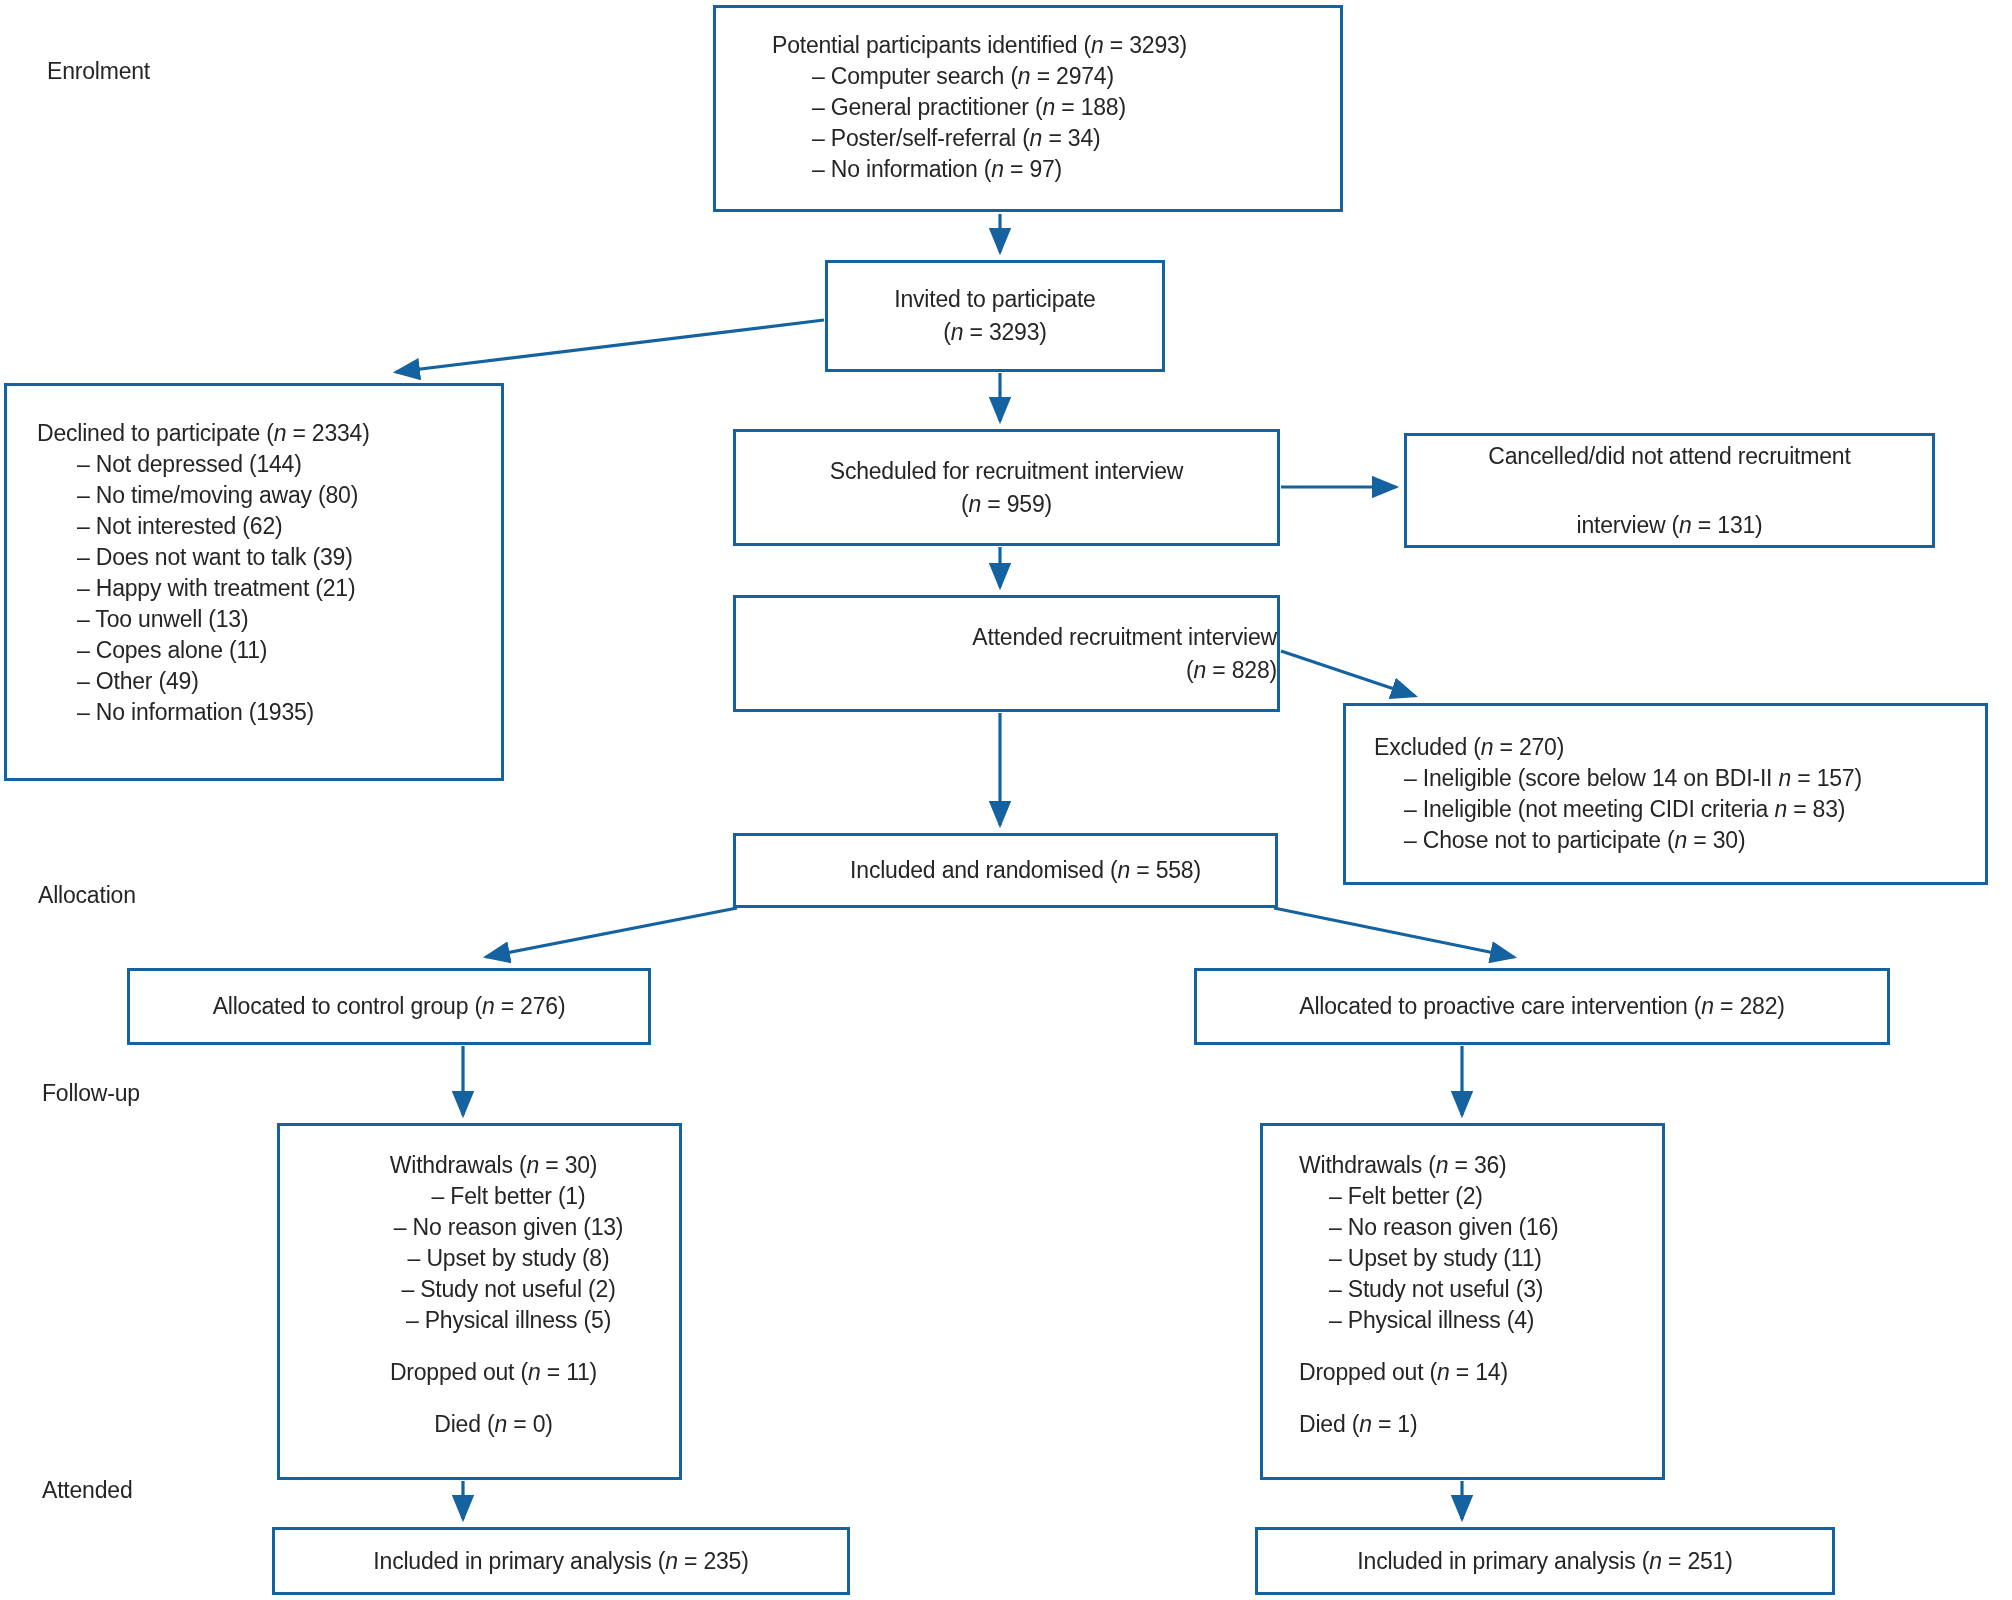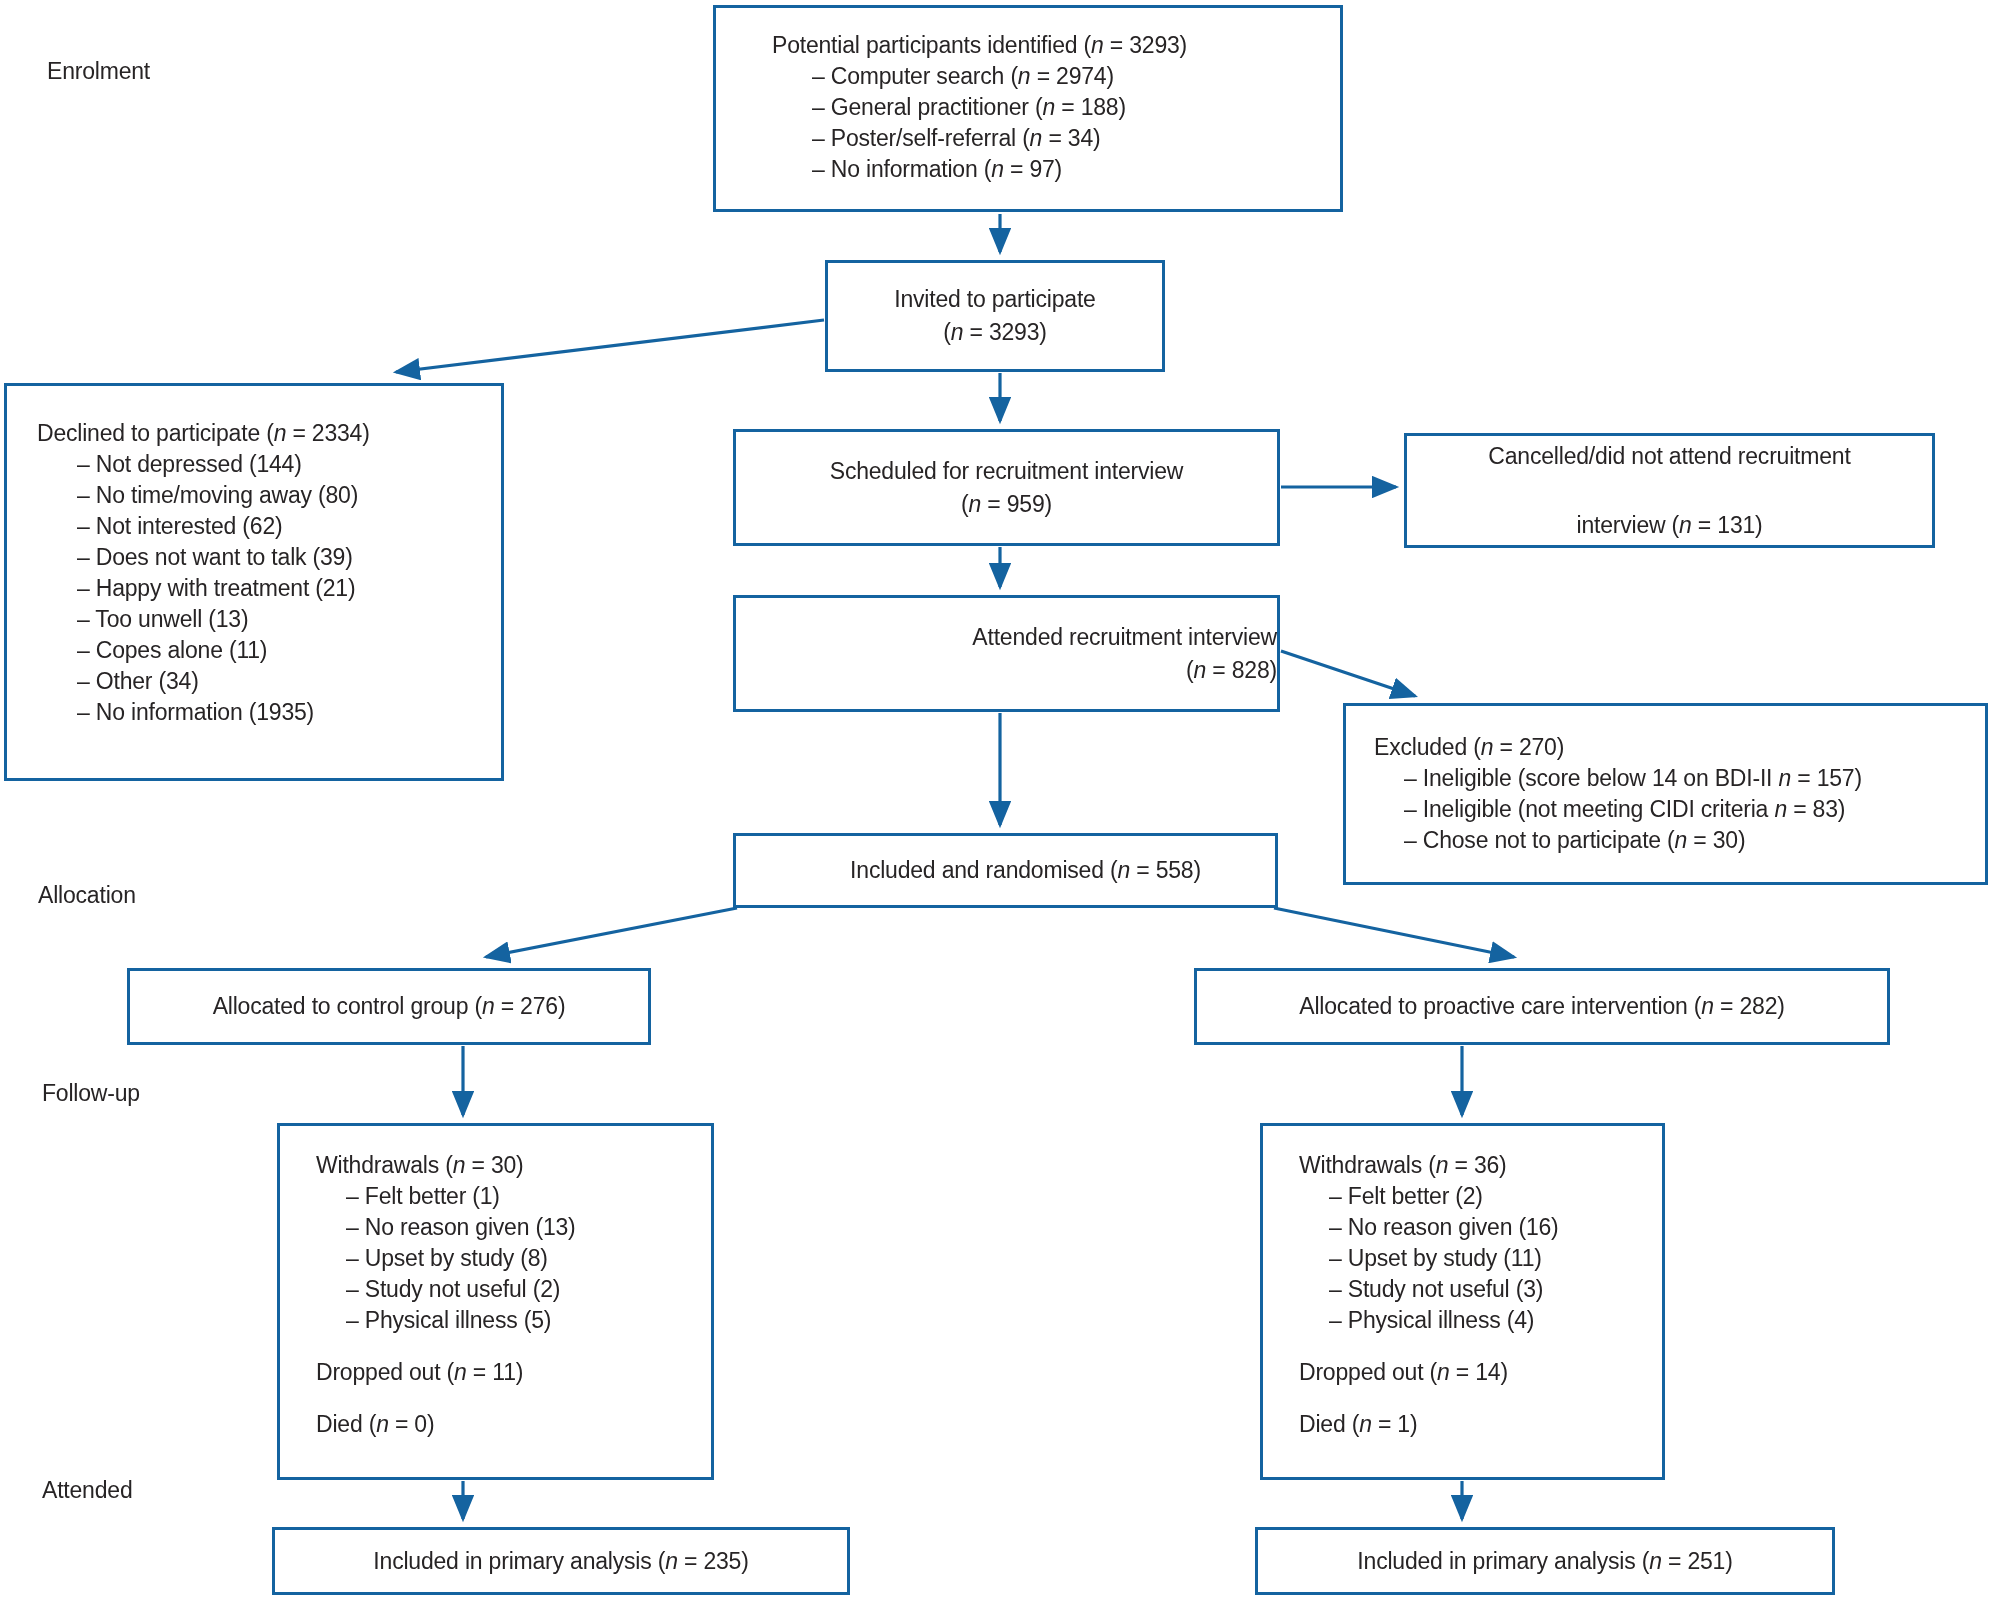--- a/index.html
+++ b/index.html
@@ -70,21 +70,21 @@
 
   <div class="box list" style="left:4px; top:383px; width:500px; height:398px; padding:32px 10px 0 30px;">
     <div>Declined to participate (<em>n</em> = 2334)</div>
     <div class="bi">– Not depressed (144)</div>
     <div class="bi">– No time/moving away (80)</div>
     <div class="bi">– Not interested (62)</div>
     <div class="bi">– Does not want to talk (39)</div>
     <div class="bi">– Happy with treatment (21)</div>
     <div class="bi">– Too unwell (13)</div>
     <div class="bi">– Copes alone (11)</div>
-    <div class="bi">– Other (34)</div>
+    <div class="bi">– Other (49)</div>
     <div class="bi">– No information (1935)</div>
   </div>
 
   <div class="box center" style="left:733px; top:429px; width:547px; height:117px;">
     <div>Scheduled for recruitment interview</div>
     <div>(<em>n</em> = 959)</div>
   </div>
 
   <div class="box center" style="left:1404px; top:433px; width:531px; height:115px;gap:36px;">
     <div>Cancelled/did not attend recruitment</div>
@@ -108,21 +108,21 @@
   </div>
 
   <div class="box center" style="left:127px; top:968px; width:524px; height:77px;">
     <div>Allocated to control group (<em>n</em> = 276)</div>
   </div>
 
   <div class="box center" style="left:1194px; top:968px; width:696px; height:77px;">
     <div>Allocated to proactive care intervention (<em>n</em> = 282)</div>
   </div>
 
-  <div class="box list tight" style="left:277px; top:1123px; width:437px; height:357px; padding:24px 8px 17px 36px;">
+  <div class="box list tight" style="left:277px; top:1123px; width:405px; height:357px; padding:24px 8px 17px 36px;text-align:center;">
     <div>Withdrawals (<em>n</em> = 30)</div>
     <div class="bi">– Felt better (1)</div>
     <div class="bi">– No reason given (13)</div>
     <div class="bi">– Upset by study (8)</div>
     <div class="bi">– Study not useful (2)</div>
     <div class="bi">– Physical illness (5)</div>
     <div class="gap">Dropped out (<em>n</em> = 11)</div>
     <div class="gap">Died (<em>n</em> = 0)</div>
   </div>
 

